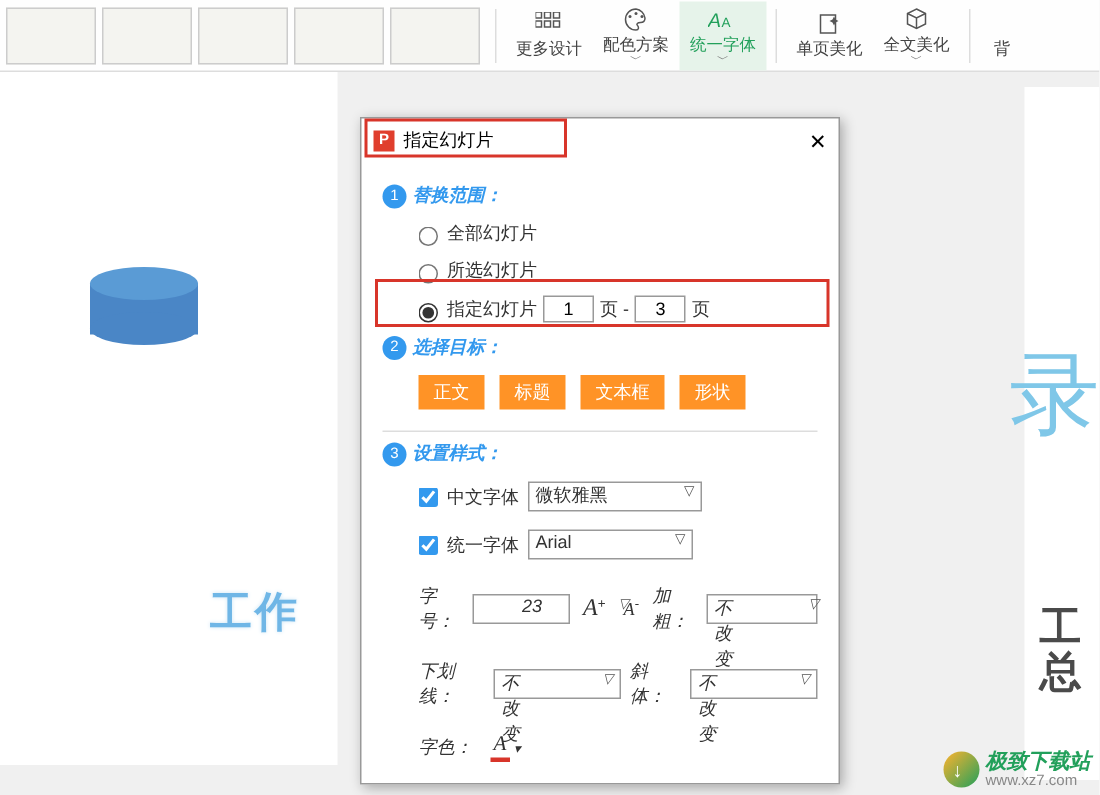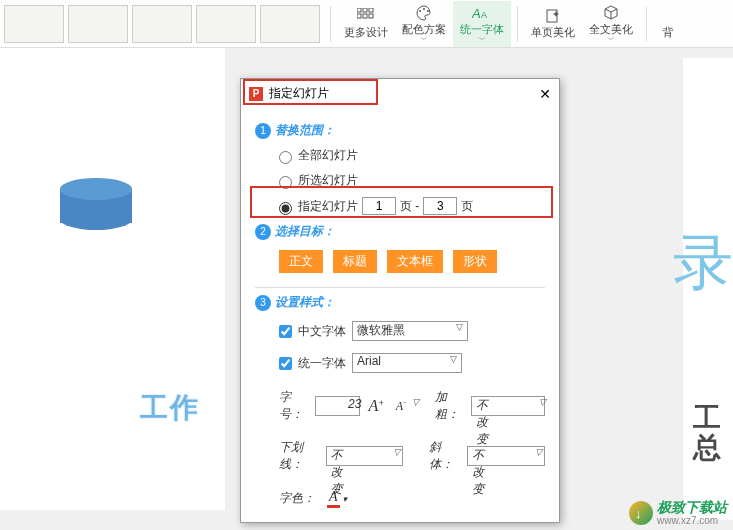--- a/index.html
+++ b/index.html
@@ -54,21 +54,21 @@
   .combo { border:1px solid #999; height:20px; font-size:12px; padding:0 4px; min-width:110px; display:flex; align-items:flex-start; justify-content:space-between; margin-left:6px;gap:45px;}
   .combo .v{ flex:1;}
   .combo .ar{ font-size:9px; color:#555; margin-left:6px;}
   .small-combo { min-width:44px;padding-left:32px;}
   .med-combo { min-width:74px;}
 
   .row2 { margin: 16px 0 0 24px; display:flex; align-items:center; font-size:12px; gap:6px;font-style:italic;}
   .aa-big, .aa-small { font-family:serif; cursor:pointer; padding:0 3px;}
   .aa-big{ font-size:16px;} .aa-small{font-size:12px;}
   .sup{ font-size:9px; position:relative; top:-5px;}
-  .lbl2 { margin-left:20px; }
+  .lbl2 { }
 
   .color-btn { display:flex; align-items:center; margin-left:6px;}
   .color-a { font-family:serif; font-size:14px; border-bottom:3px solid #d8352a; padding:0 2px;}
   .color-ar { font-size:9px; margin-left:3px;}
 
   .watermark { position:absolute; right:6px; bottom:4px; display:flex; align-items:center; font-size:14px; color:#22a05b; font-style:italic; font-weight:bold;}
   .wm-icon{ width:24px; height:24px; border-radius:50%; background:linear-gradient(135deg,#ffb32e,#22a05b); margin-right:4px; position:relative;}
   .wm-arrow{ position:absolute; top:5px; left:6px; color:#fff; font-size:13px; font-weight:bold;}
   .wm-sub{ font-size:10px; color:#888; font-style:normal; font-weight:normal; display:block; margin-top:-2px;}
 </style>

